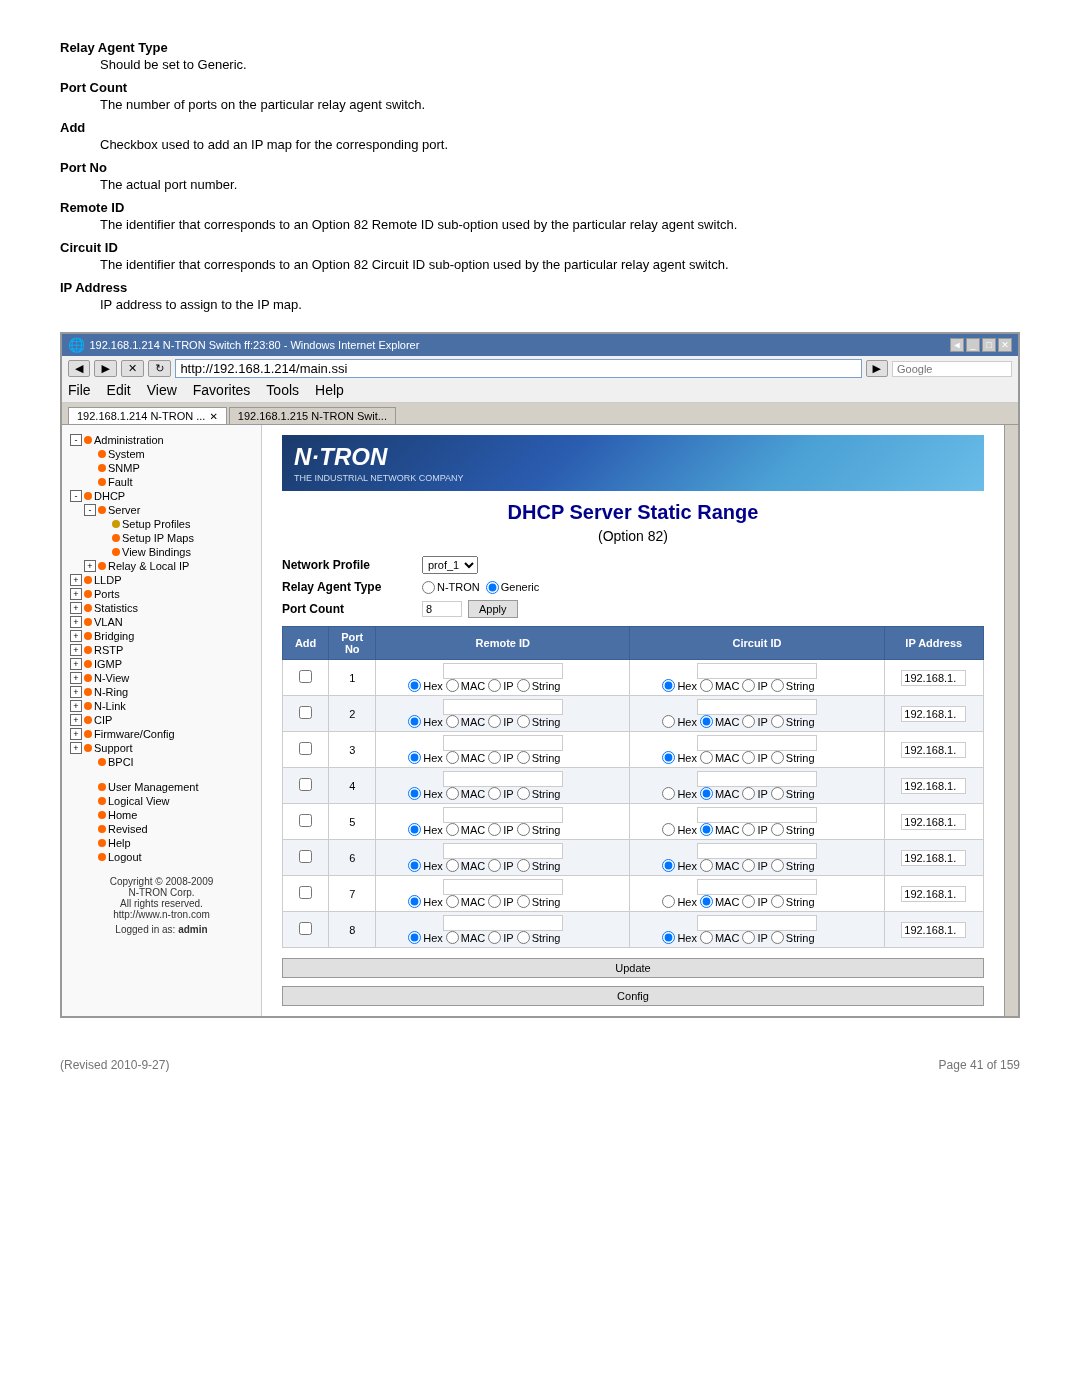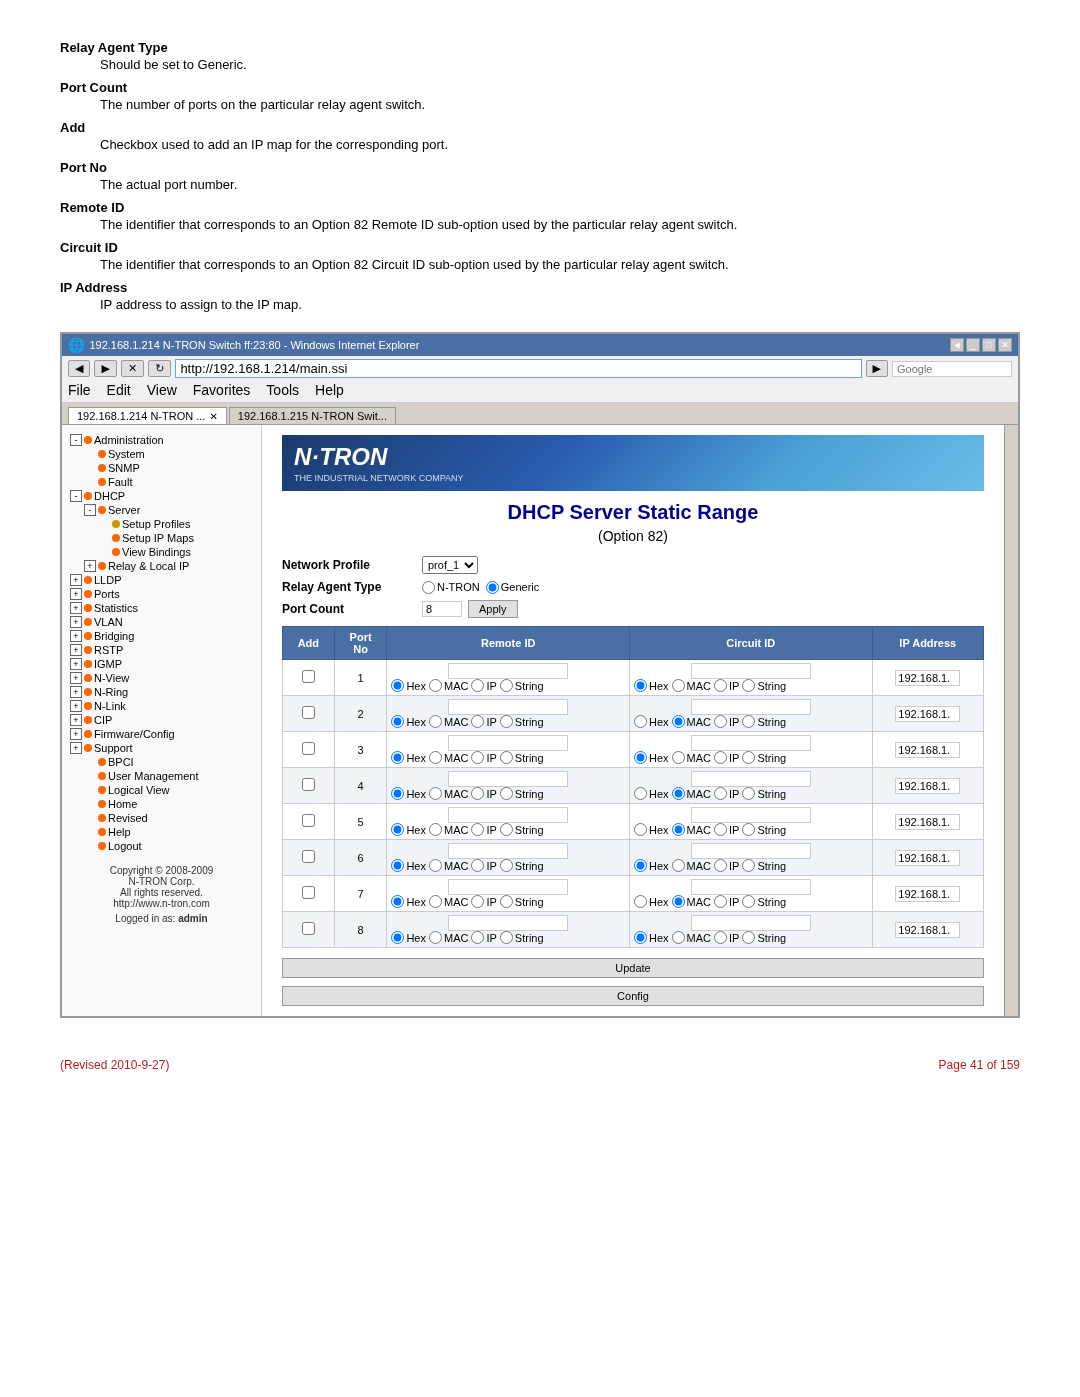--- a/index.html
+++ b/index.html
@@ -63,30 +63,30 @@
 
     .apply-btn { background: #e0e0e0; border: 1px solid #999; padding: 2px 10px; font-size: 11px; cursor: pointer; }
     .radio-label { font-size: 11px; display: flex; align-items: center; gap: 2px; }
 
     
     .data-table { width: 100%; border-collapse: collapse; font-size: 11px; }
     .data-table th { background: #4a6fa5; color: #fff; padding: 4px 6px; border: 1px solid #3a5f95; text-align: center; font-size: 11px; }
     .data-table td { border: 1px solid #ccc; padding: 3px 4px; text-align: center; vertical-align: middle; }
     .data-table tr:nth-child(even) td { background: #f0f4f8; }
     .data-table tr:nth-child(odd) td { background: #fff; }
-    .radio-group { display: flex; align-items: center; gap: 3px; font-size: 10px; white-space: nowrap; }
+    .radio-group { display: flex; align-items: center; gap: 3px; font-size: 10px; white-space: nowrap; margin-left: 28px; }
     .ip-input { border: 1px solid #ccc; width: 65px; font-size: 11px; padding: 1px 2px; }
     .text-input-cell { border: 1px solid #ccc; width: 120px; font-size: 11px; padding: 1px 2px; }
     .action-row { display: flex; justify-content: center; gap: 8px; margin-top: 10px; flex-direction: column; }
     .action-btn { background: #e0e0e0; border: 1px solid #999; padding: 3px 14px; font-size: 11px; cursor: pointer; }
 
     .scrollbar-indicator { width: 14px; background: #d4d0c8; border-left: 1px solid #999; display: flex; flex-direction: column; }
 
     
-    .page-footer { display: flex; justify-content: space-between; padding: 20px 60px 10px; font-size: 12px; color: #b91c1c; }
+    .page-footer { display: flex; justify-content: space-between; padding: 20px 60px 10px; font-size: 12px; color: #737373; }
   </style>
 </head>
 <body>
 
 <div class="page-content">
 
   <div id="doc-sections">
       <div class="section-title">Relay Agent Type</div>
       <div class="section-body">Should be set to Generic.</div>
       <div class="section-title">Port Count</div>
@@ -267,21 +267,21 @@
             <div class="tree-item" style="padding-left: 4px;">
               <span class="tree-expander">+</span>
               <span class="dot dot-orange"></span>
               <span class="tree-label"> Support</span>
             </div>
             <div class="tree-item" style="padding-left: 18px;">
               <span style="width: 12px; display: inline-block;"></span>
               <span class="dot dot-orange"></span>
               <span class="tree-label"> BPCI</span>
             </div>
-            <div class="tree-item" style="padding-left: 18px;">
+            <div class="tree-item" style="padding-left: 18px; margin-top: 11px;">
               <span style="width: 12px; display: inline-block;"></span>
               <span class="dot dot-orange"></span>
               <span class="tree-label"> User Management</span>
             </div>
             <div class="tree-item" style="padding-left: 18px;">
               <span style="width: 12px; display: inline-block;"></span>
               <span class="dot dot-orange"></span>
               <span class="tree-label"> Logical View</span>
             </div>
             <div class="tree-item" style="padding-left: 18px;">

